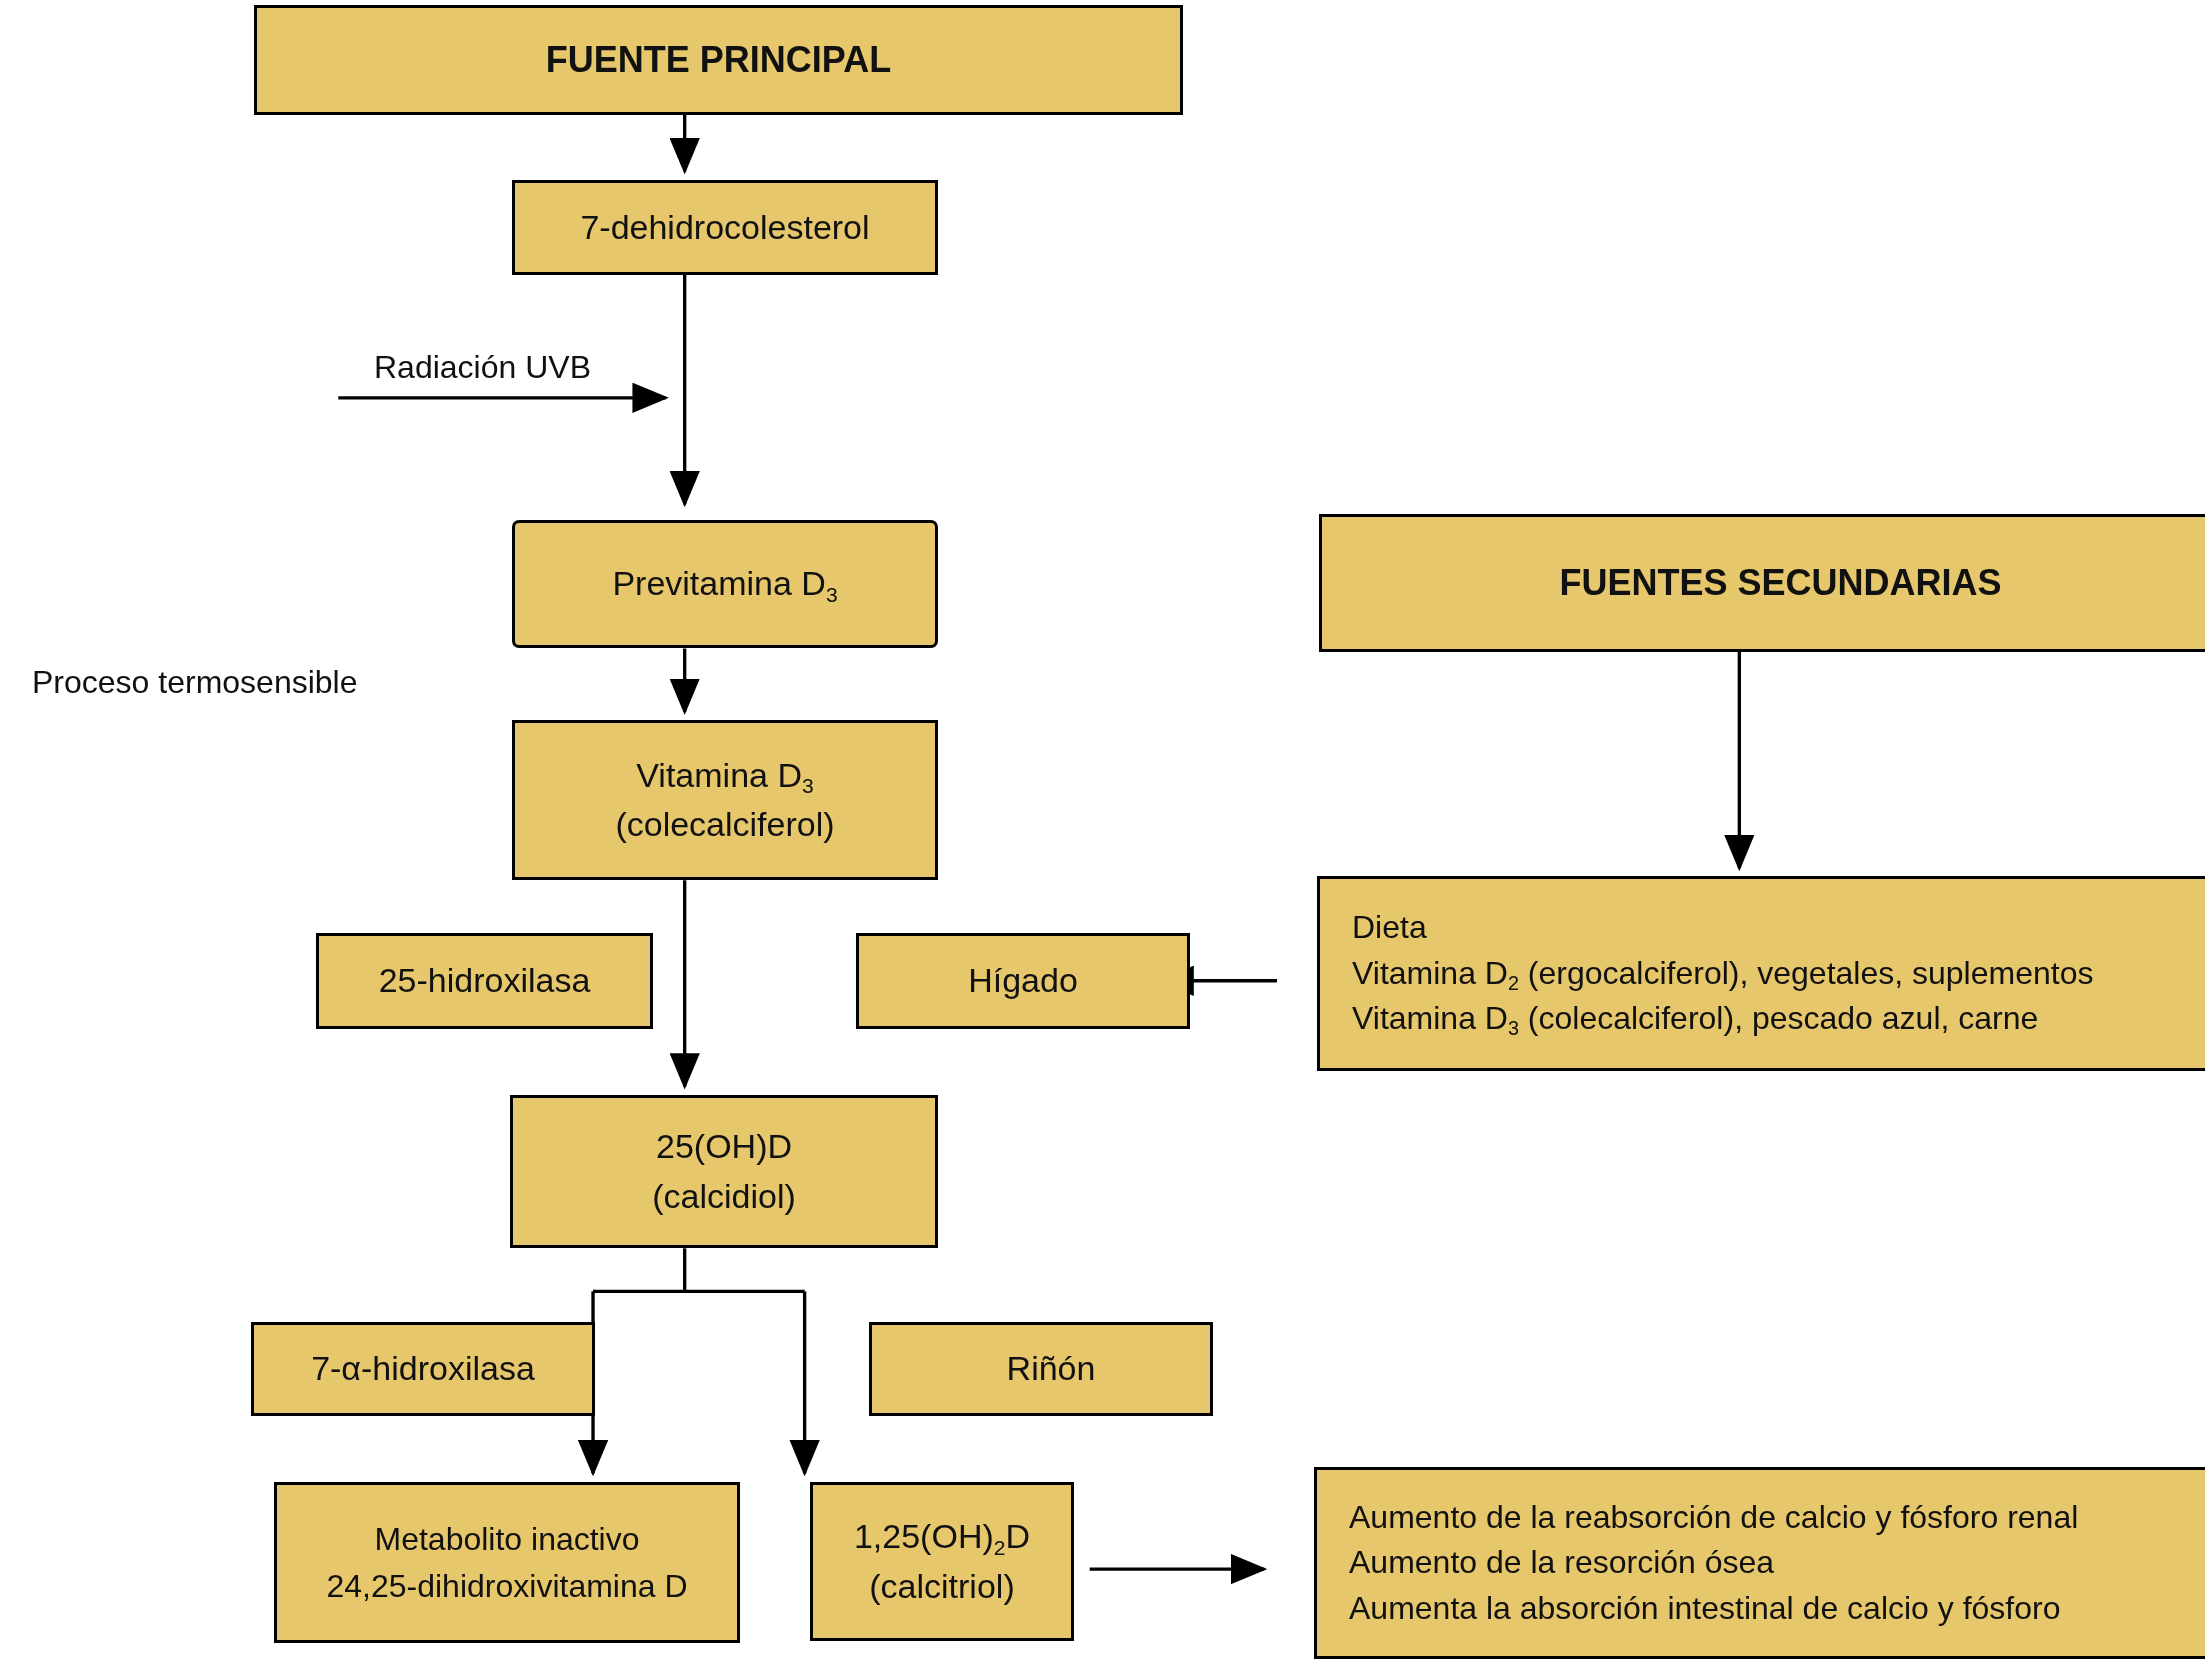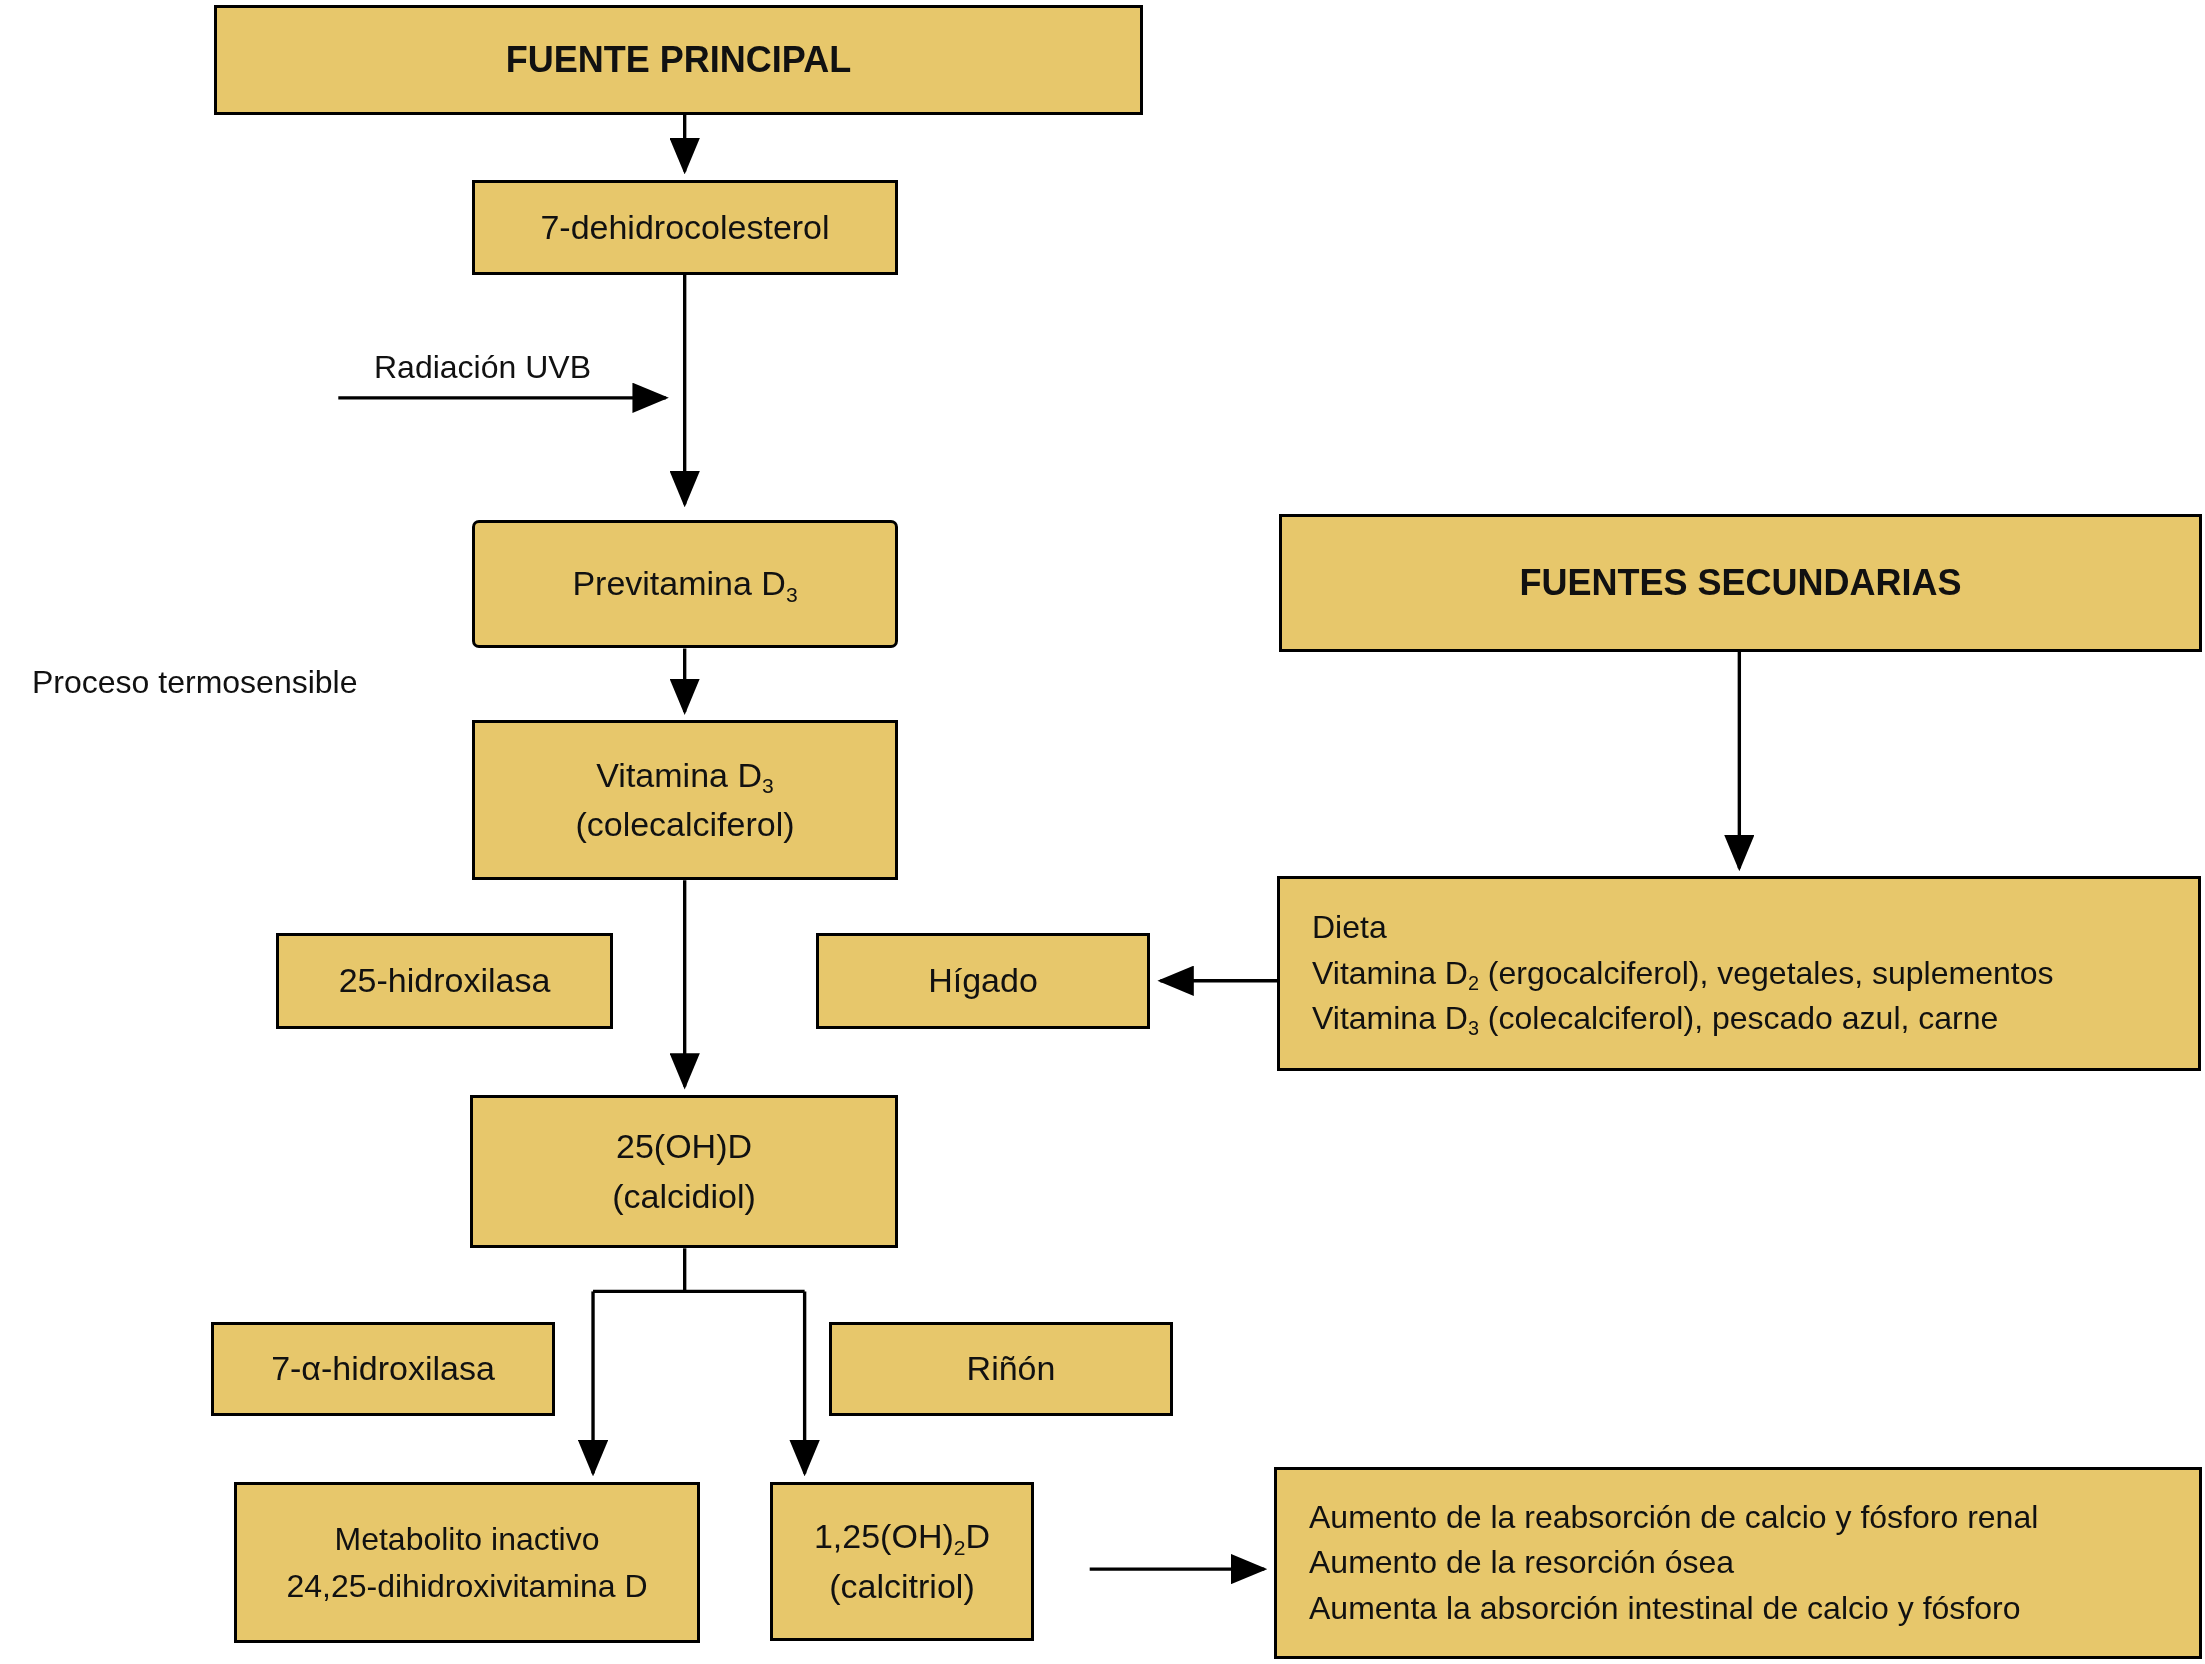--- a/index.html
+++ b/index.html
@@ -35,20 +35,21 @@
     border:3.4px solid var(--box-border);
     box-sizing:border-box;
     display:flex;
     flex-direction:column;
     align-items:center;
     justify-content:center;
     text-align:center;
     font-size:34px;
     line-height:1.45;
     color:var(--text);
+    margin-left:40px;
   }
   .box.bold{font-weight:bold;font-size:36px;}
   .box.left-align{
     align-items:flex-start;
     text-align:left;
     padding:6.7px 27px 6.7px 32px;
     font-size:32px;
     line-height:1.42;
   }
   .box.small{font-size:32px;}

